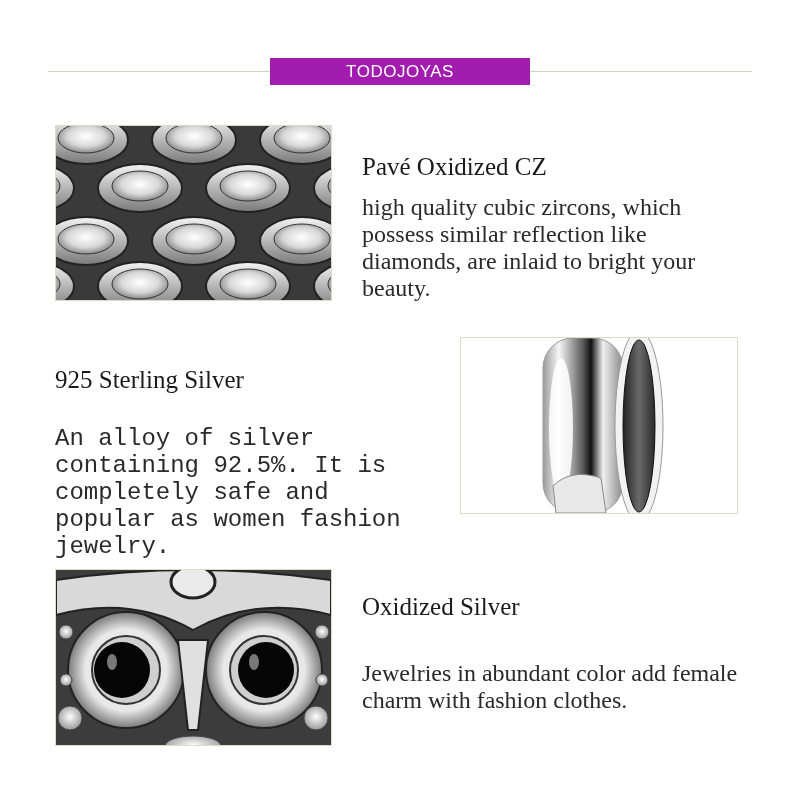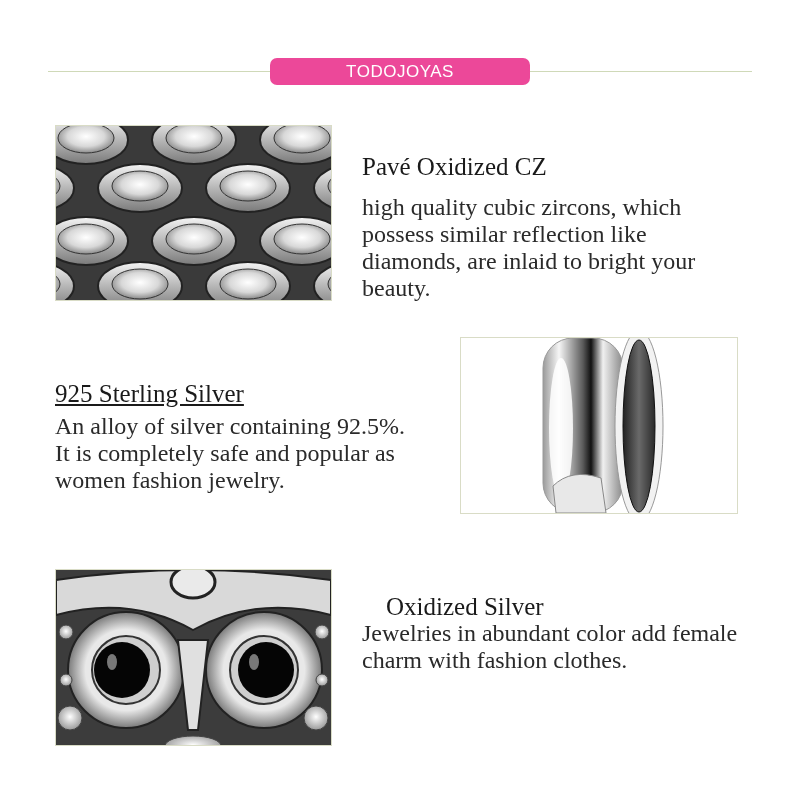--- a/index.html
+++ b/index.html
@@ -1,18 +1,18 @@
 <!DOCTYPE html>
 <html><head>
 <meta charset="utf-8">
 <style>
   html, body { margin:0; padding:0; }
   body { width:800px; height:800px; background:#ffffff; position:relative; overflow:hidden; font-family:"Liberation Serif", serif; color:#1a1a1a; }
   .hline { position:absolute; top:71px; height:1px; background:#cfd9b8; }
-  .banner { position:absolute; left:270px; top:58px; width:260px; height:27px; background:#ec4899; color:#ffffff; font-family:"Liberation Sans", sans-serif; font-size:17px; text-align:center; line-height:27px; letter-spacing:0.5px;border-radius:7px; }
+  .banner { position:absolute; left:270px; top:58px; width:260px; height:27px; background:#a21caf; color:#ffffff; font-family:"Liberation Sans", sans-serif; font-size:17px; text-align:center; line-height:27px; letter-spacing:0.5px; }
   .photo { position:absolute; border:1px solid #d9dcc6; overflow:hidden; box-sizing:border-box; }
   .title { position:absolute; font-size:25px; line-height:30px; color:#1a1a1a; white-space:nowrap; }
   .desc { position:absolute; font-size:24px; line-height:27px; color:#2a2a2a; }
 </style>
 </head>
 <body>
 
 <div class="hline" style="left:48px;width:222px;"></div>
 <div class="banner">TODOJOYAS</div>
 <div class="hline" style="left:530px;width:222px;"></div>
@@ -66,22 +66,22 @@
           <ellipse cx="192" cy="18" rx="28" ry="15" fill="url(#gem)" stroke="#333"></ellipse>
         <ellipse cx="300" cy="20" rx="42" ry="24" fill="url(#rim)" stroke="#222" stroke-width="2"></ellipse>
           <ellipse cx="300" cy="18" rx="28" ry="15" fill="url(#gem)" stroke="#333"></ellipse>
       </g>
     </g>
   </svg>
 </div>
 <div class="title" style="left:362px;top:152px;">Pavé Oxidized CZ</div>
 <div class="desc" style="left:362px;top:194px;width:380px;">high quality cubic zircons, which possess similar reflection like diamonds, are inlaid to bright your beauty.</div>
 
-<div class="title" style="left:55px;top:379px;text-decoration:underline;">925 Sterling Silver</div>
-<div class="desc" style="left:55px;top:413px;width:360px;">An alloy of silver containing 92.5%. It is completely safe and popular as women fashion jewelry.</div>
+<div class="title" style="left:55px;top:365px;">925 Sterling Silver</div>
+<div class="desc" style="left:55px;top:425px;width:360px;font-family:Liberation Mono, monospace;">An alloy of silver containing 92.5%. It is completely safe and popular as women fashion jewelry.</div>
 <div class="photo" style="left:460px;top:337px;width:278px;height:177px;background:#ffffff;">
   <svg width="276" height="175" viewBox="0 0 276 175">
     <defs>
       <linearGradient id="band" x1="0" y1="0" x2="1" y2="0">
         <stop offset="0%" stop-color="#9a9a9a"></stop>
         <stop offset="20%" stop-color="#f6f6f6"></stop>
         <stop offset="50%" stop-color="#5a5a5a"></stop>
         <stop offset="60%" stop-color="#111"></stop>
         <stop offset="75%" stop-color="#f0f0f0"></stop>
         <stop offset="100%" stop-color="#888"></stop>
@@ -125,14 +125,14 @@
     <path d="M122 70 L152 70 L142 160 L132 160 Z" fill="#e0e0e0" stroke="#222" stroke-width="2"></path>
     <circle cx="14" cy="148" r="12" fill="url(#small)" stroke="#444"></circle>
     <circle cx="260" cy="148" r="12" fill="url(#small)" stroke="#444"></circle>
     <circle cx="10" cy="62" r="7" fill="url(#small)" stroke="#444"></circle>
     <circle cx="266" cy="62" r="7" fill="url(#small)" stroke="#444"></circle>
     <circle cx="10" cy="110" r="6" fill="url(#small)" stroke="#444"></circle>
     <circle cx="266" cy="110" r="6" fill="url(#small)" stroke="#444"></circle>
     <ellipse cx="137" cy="176" rx="28" ry="10" fill="url(#small)" stroke="#444"></ellipse>
   </svg>
 </div>
-<div class="title" style="left:362px;top:592px;margin-left:24px;">Oxidized Silver</div>
-<div class="desc" style="left:362px;top:620px;width:380px;">Jewelries in abundant color add female charm with fashion clothes.</div>
+<div class="title" style="left:362px;top:592px;">Oxidized Silver</div>
+<div class="desc" style="left:362px;top:660px;width:380px;">Jewelries in abundant color add female charm with fashion clothes.</div>
 
 </body></html>

